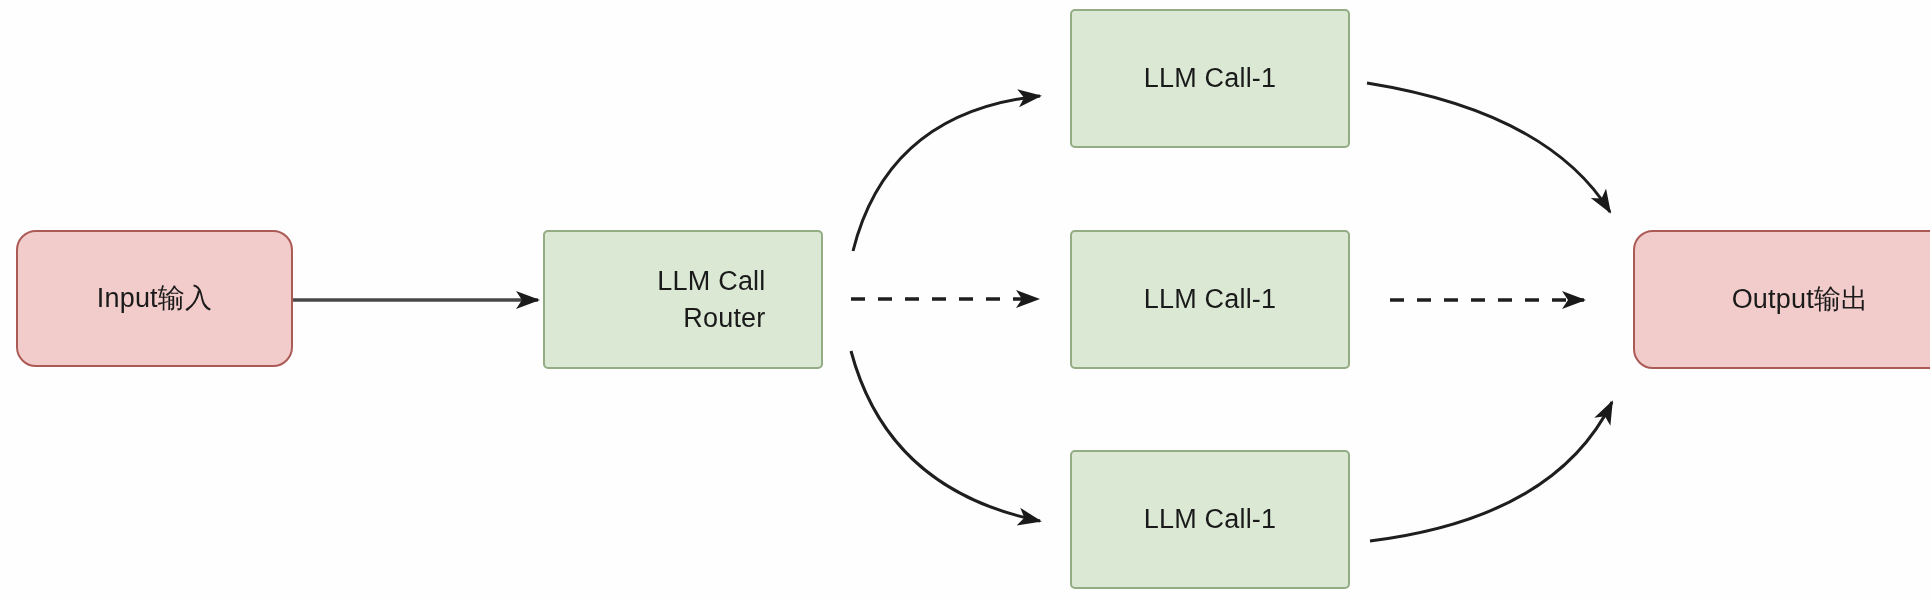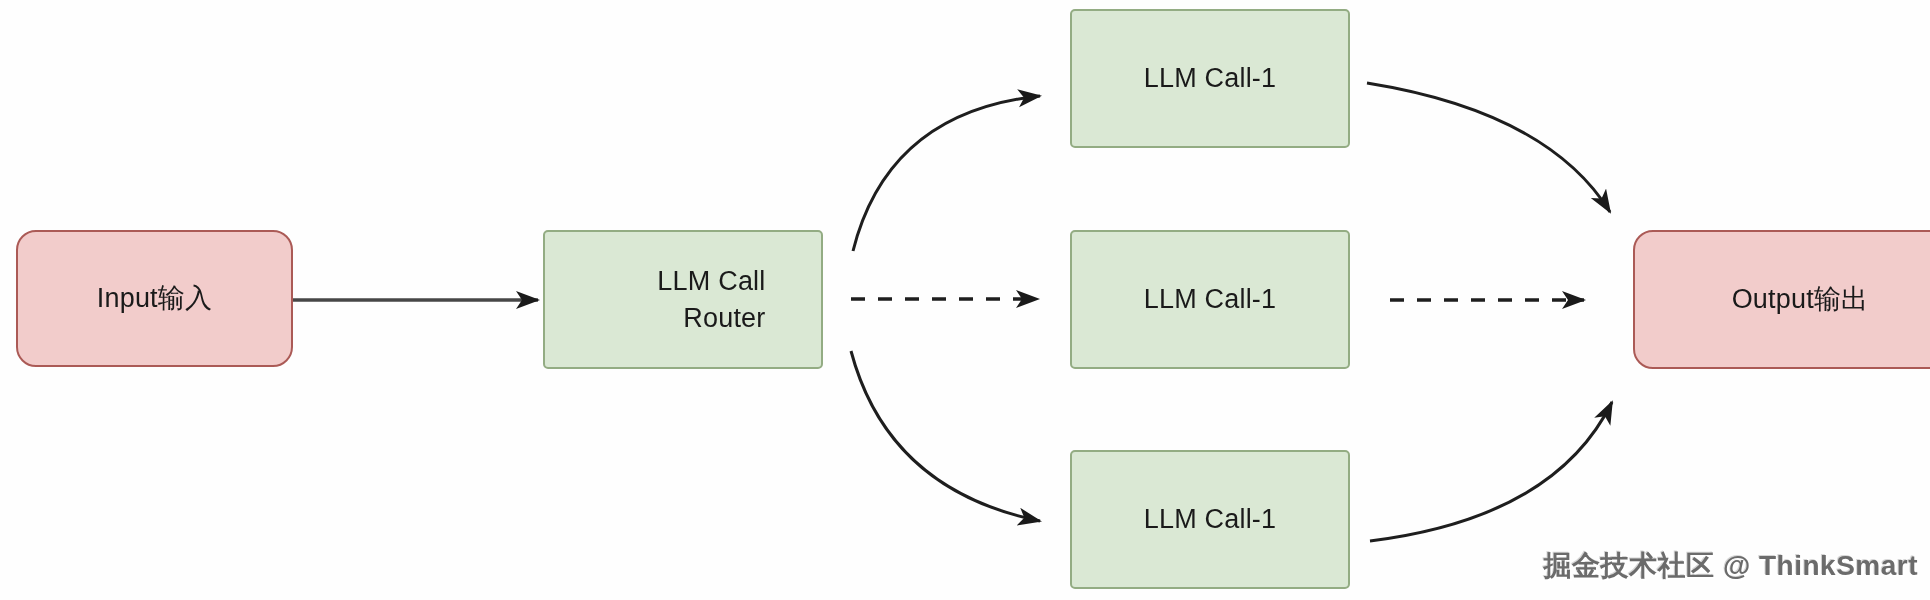--- a/index.html
+++ b/index.html
@@ -109,15 +109,14 @@
   </div>
 
   <div class="node green" style="left:1070px; top:450px; width:280px; height:139px;">
     <span class="lbl">LLM Call-1</span>
   </div>
 
   <div class="node pink" style="left:1633px; top:230px; width:334px; height:139px;">
     <span class="lbl">Output输出</span>
   </div>
 
-  <div class="watermark">掘金技术社区 @ ThinkSmart</div>
 
 </div>
 
 </body></html>

